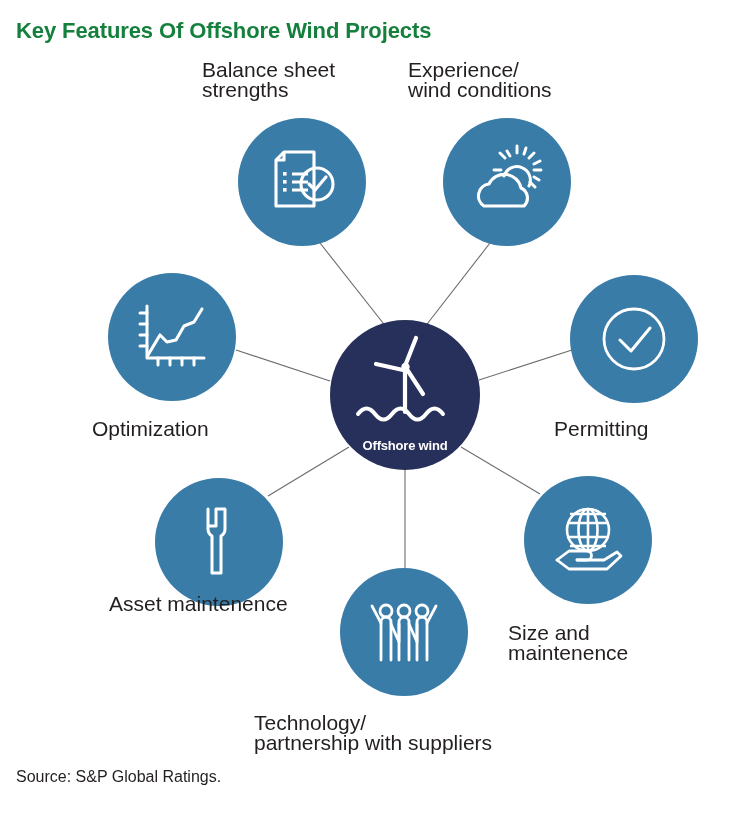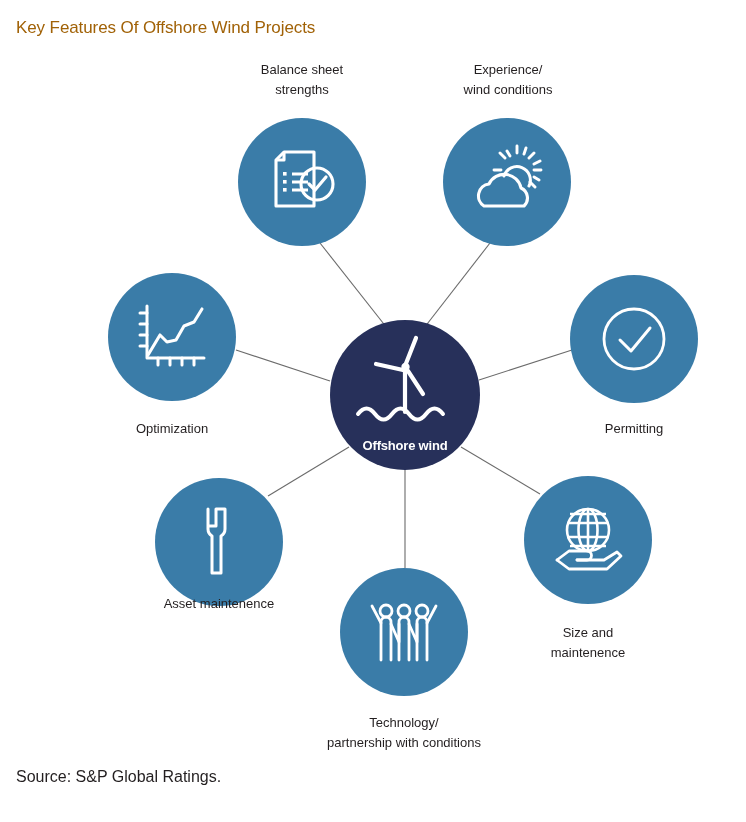--- a/index.html
+++ b/index.html
@@ -7,22 +7,22 @@
     width:746px;height:822px;
     background:#ffffff;
     font-family:"Liberation Sans",sans-serif;
     color:#231f20;
     overflow:hidden;
     position:relative;
   }
 
   .title{
     position:absolute;left:16px;top:18px;
-    font-size:17px;font-weight:normal;
-    color:#a16207;letter-spacing:-0.1px;
+    font-size:22px;font-weight:bold;
+    color:#15803d;letter-spacing:-0.1px;
     white-space:nowrap;
   }
 
   .canvas{
     position:absolute;left:0;top:0;width:746px;height:762px;
   }
   .lines{position:absolute;left:0;top:0;width:746px;height:762px;}
 
   .node{
     position:absolute;border-radius:50%;
@@ -38,22 +38,22 @@
   .hub-label{
     position:absolute;left:0;right:0;bottom:17px;
     text-align:center;color:#ffffff;
     font-size:13px;font-weight:bold;
     letter-spacing:-0.2px;
   }
   .hub-art{position:absolute;left:0;top:6px;width:150px;height:118px;}
 
   .lab{
     position:absolute;
-    font-size:13px;line-height:20px;
-    color:#231f20;text-align:center;
+    font-size:21px;line-height:20px;
+    color:#231f20;
     white-space:pre-line;
   }
 
   .footer{
     position:absolute;left:16px;top:766px;
     font-size:16px;line-height:22px;color:#231f20;
   }
   .footer div{white-space:nowrap;}
 </style>
 </head>
@@ -172,21 +172,21 @@
   </div>
 
   <div class="lab" style="left:202px;top:60px;width:200px;">Balance sheet
 strengths</div>
   <div class="lab" style="left:554px;top:419px;width:160px;">Permitting</div>
   <div class="lab" style="left:408px;top:60px;width:200px;">Experience/
 wind conditions</div>
   <div class="lab" style="left:508px;top:623px;width:160px;">Size and
 maintenence</div>
   <div class="lab" style="left:254px;top:713px;width:300px;">Technology/
-partnership with conditions</div>
+partnership with suppliers</div>
   <div class="lab" style="left:109px;top:594px;width:220px;">Asset maintenence</div>
   <div class="lab" style="left:92px;top:419px;width:160px;">Optimization</div>
 
 </div>
 
 <div class="footer">
   <div>Source: S&amp;P Global Ratings.</div>
 </div>
 
 </body></html>

